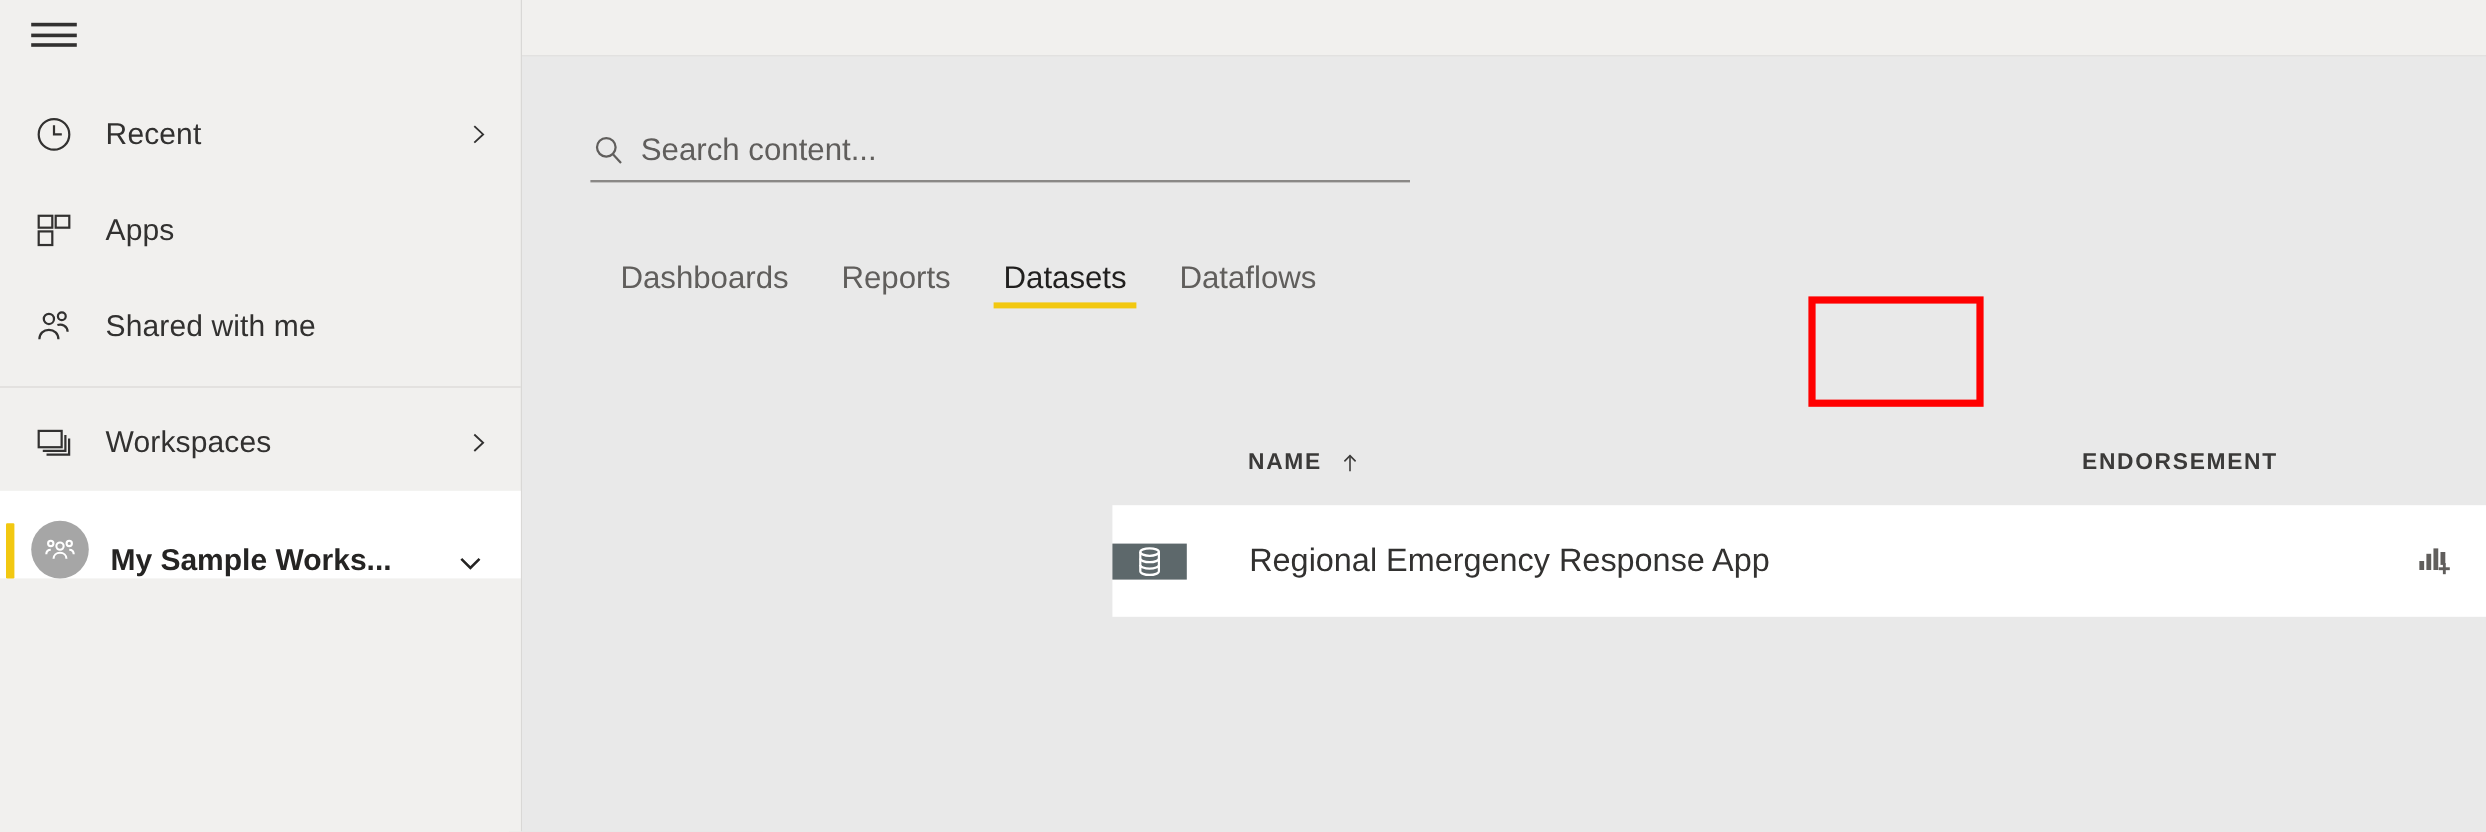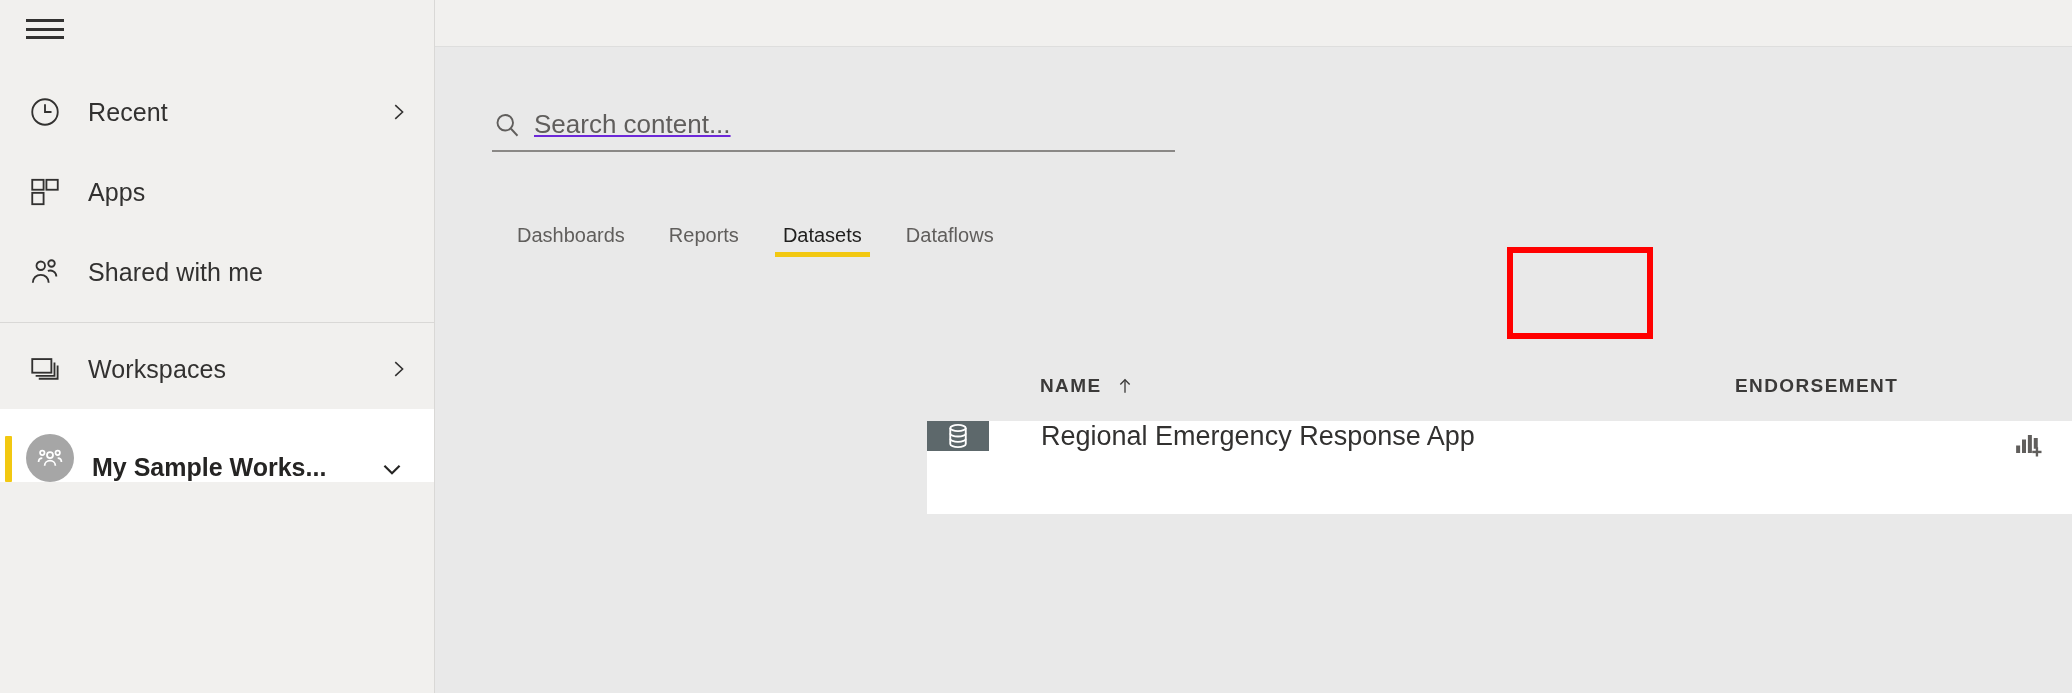--- a/index.html
+++ b/index.html
@@ -194,38 +194,37 @@
     display: flex;
     align-items: center;
     color: #605e5c;
   }
   .search-input {
     border: none;
     outline: none;
     background: transparent;
     font-family: "Liberation Sans", sans-serif;
     font-size: 26px;
-    color: #6d28d9;
+    color: #000000;
     width: 100%;
     padding: 0 0 0 8px;
-    text-decoration: underline;
   }
   .search-input::placeholder { color: #605e5c; opacity: 1; }
 
   
   .tabs {
     position: absolute;
     left: 60px;
     top: 152px;
     display: flex;
     align-items: flex-end;
     height: 62px;
   }
   .tab {
-    font-size: 20px;
+    font-size: 26px;
     color: #605e5c;
     padding: 0 22px 14px 22px;
     position: relative;
     cursor: pointer;
     white-space: nowrap;
     box-sizing: border-box;
     height: 62px;
     display: flex;
     align-items: flex-end;
   }
@@ -281,21 +280,21 @@
   .th-endorse{ width: 360px; flex: 0 0 360px; }
   .sort-arrow {
     margin-left: 13px;
     display: inline-flex;
     align-items: center;
     color: #3b3a39;
   }
 
   .row {
     display: flex;
-    align-items: flex-start;
+    align-items: center;
     height: 93px;
     background: #ffffff;
     margin-left: 492px;
     margin-top: 8px;
     cursor: pointer;
   }
   .row-tile {
     width: 62px;
     flex: 0 0 62px;
     background: #5d686b;

